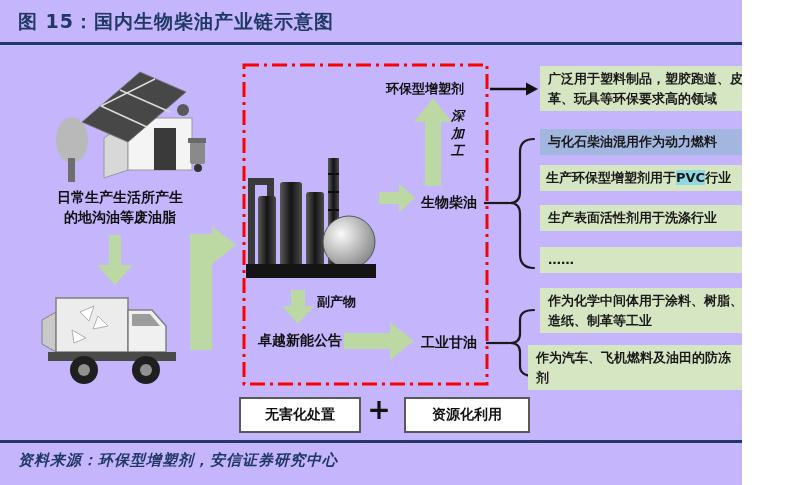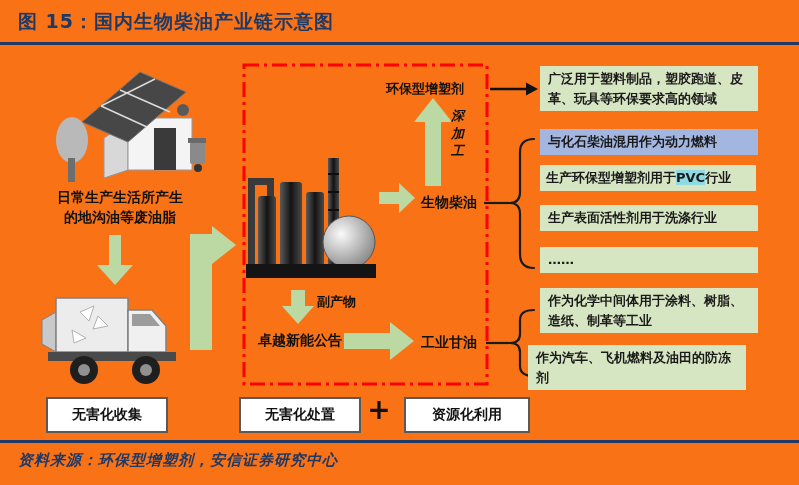--- a/index.html
+++ b/index.html
@@ -1,16 +1,16 @@
 <!DOCTYPE html>
 <html><head>
 <meta charset="utf-8">
 <style>
   html,body{margin:0;padding:0;background:#fff;}
-  #stage{position:relative;width:799px;height:485px;background:#f97316;overflow:hidden;
+  #stage{position:relative;width:742px;height:485px;background:#c4b5fd;overflow:hidden;
          font-family:"DejaVu Sans","Liberation Sans",sans-serif;}
   .abs{position:absolute;}
   .title{left:18px;top:9px;font-size:19px;font-weight:bold;color:#1F3864;letter-spacing:1px;white-space:nowrap;}
   .title-rule{left:0;top:42px;width:799px;height:3px;background:#1F3864;}
   .bottom-rule{left:0;top:440px;width:799px;height:3px;background:#1F3864;}
   .source{left:18px;top:451px;font-size:15px;font-style:italic;font-weight:bold;color:#1F3864;
           font-family:"DejaVu Serif","Liberation Serif",serif;letter-spacing:1px;white-space:nowrap;}
   .lbl{font-weight:bold;color:#111;white-space:nowrap;font-size:13px;}
   .caption{left:28px;top:188px;width:184px;text-align:center;font-size:14px;font-weight:bold;color:#111;line-height:1.4;}
   .obox{border:2px solid #595959;background:#fff;display:flex;align-items:center;justify-content:center;
@@ -79,21 +79,20 @@
     <polygon points="32,44 46,52 34,57" fill="#ffffff" stroke="#b0b0b0" stroke-width="1"></polygon>
     <path d="M88,24 h24 l14,16 v26 h-38 z" fill="#f0f0f0" stroke="#808080" stroke-width="1.5"></path>
     <polygon points="92,28 110,28 120,40 92,40" fill="#9c9c9c"></polygon>
     <rect x="8" y="66" width="128" height="9" fill="#4a4a4a"></rect>
     <circle cx="44" cy="84" r="14" fill="#1f1f1f"></circle>
     <circle cx="44" cy="84" r="6" fill="#909090"></circle>
     <circle cx="106" cy="84" r="14" fill="#1f1f1f"></circle>
     <circle cx="106" cy="84" r="6" fill="#909090"></circle>
   </svg>
 
-  <div class="abs obox box-collection">无害化收集</div>
 
   <svg class="abs" style="left:186px;top:226px" width="52" height="124" viewBox="0 0 52 124">
     <rect x="4" y="8" width="22" height="116" fill="#BCD9A4"></rect>
     <polygon points="26,0 50,19 26,38" fill="#BCD9A4"></polygon>
   </svg>
 
   <svg class="abs" style="left:242px;top:63px" width="247" height="323" viewBox="0 0 247 323">
     <rect x="2" y="2" width="243" height="319" fill="none" stroke="#FF0000" stroke-width="3" stroke-dasharray="15 5 3 5"></rect>
   </svg>
 

